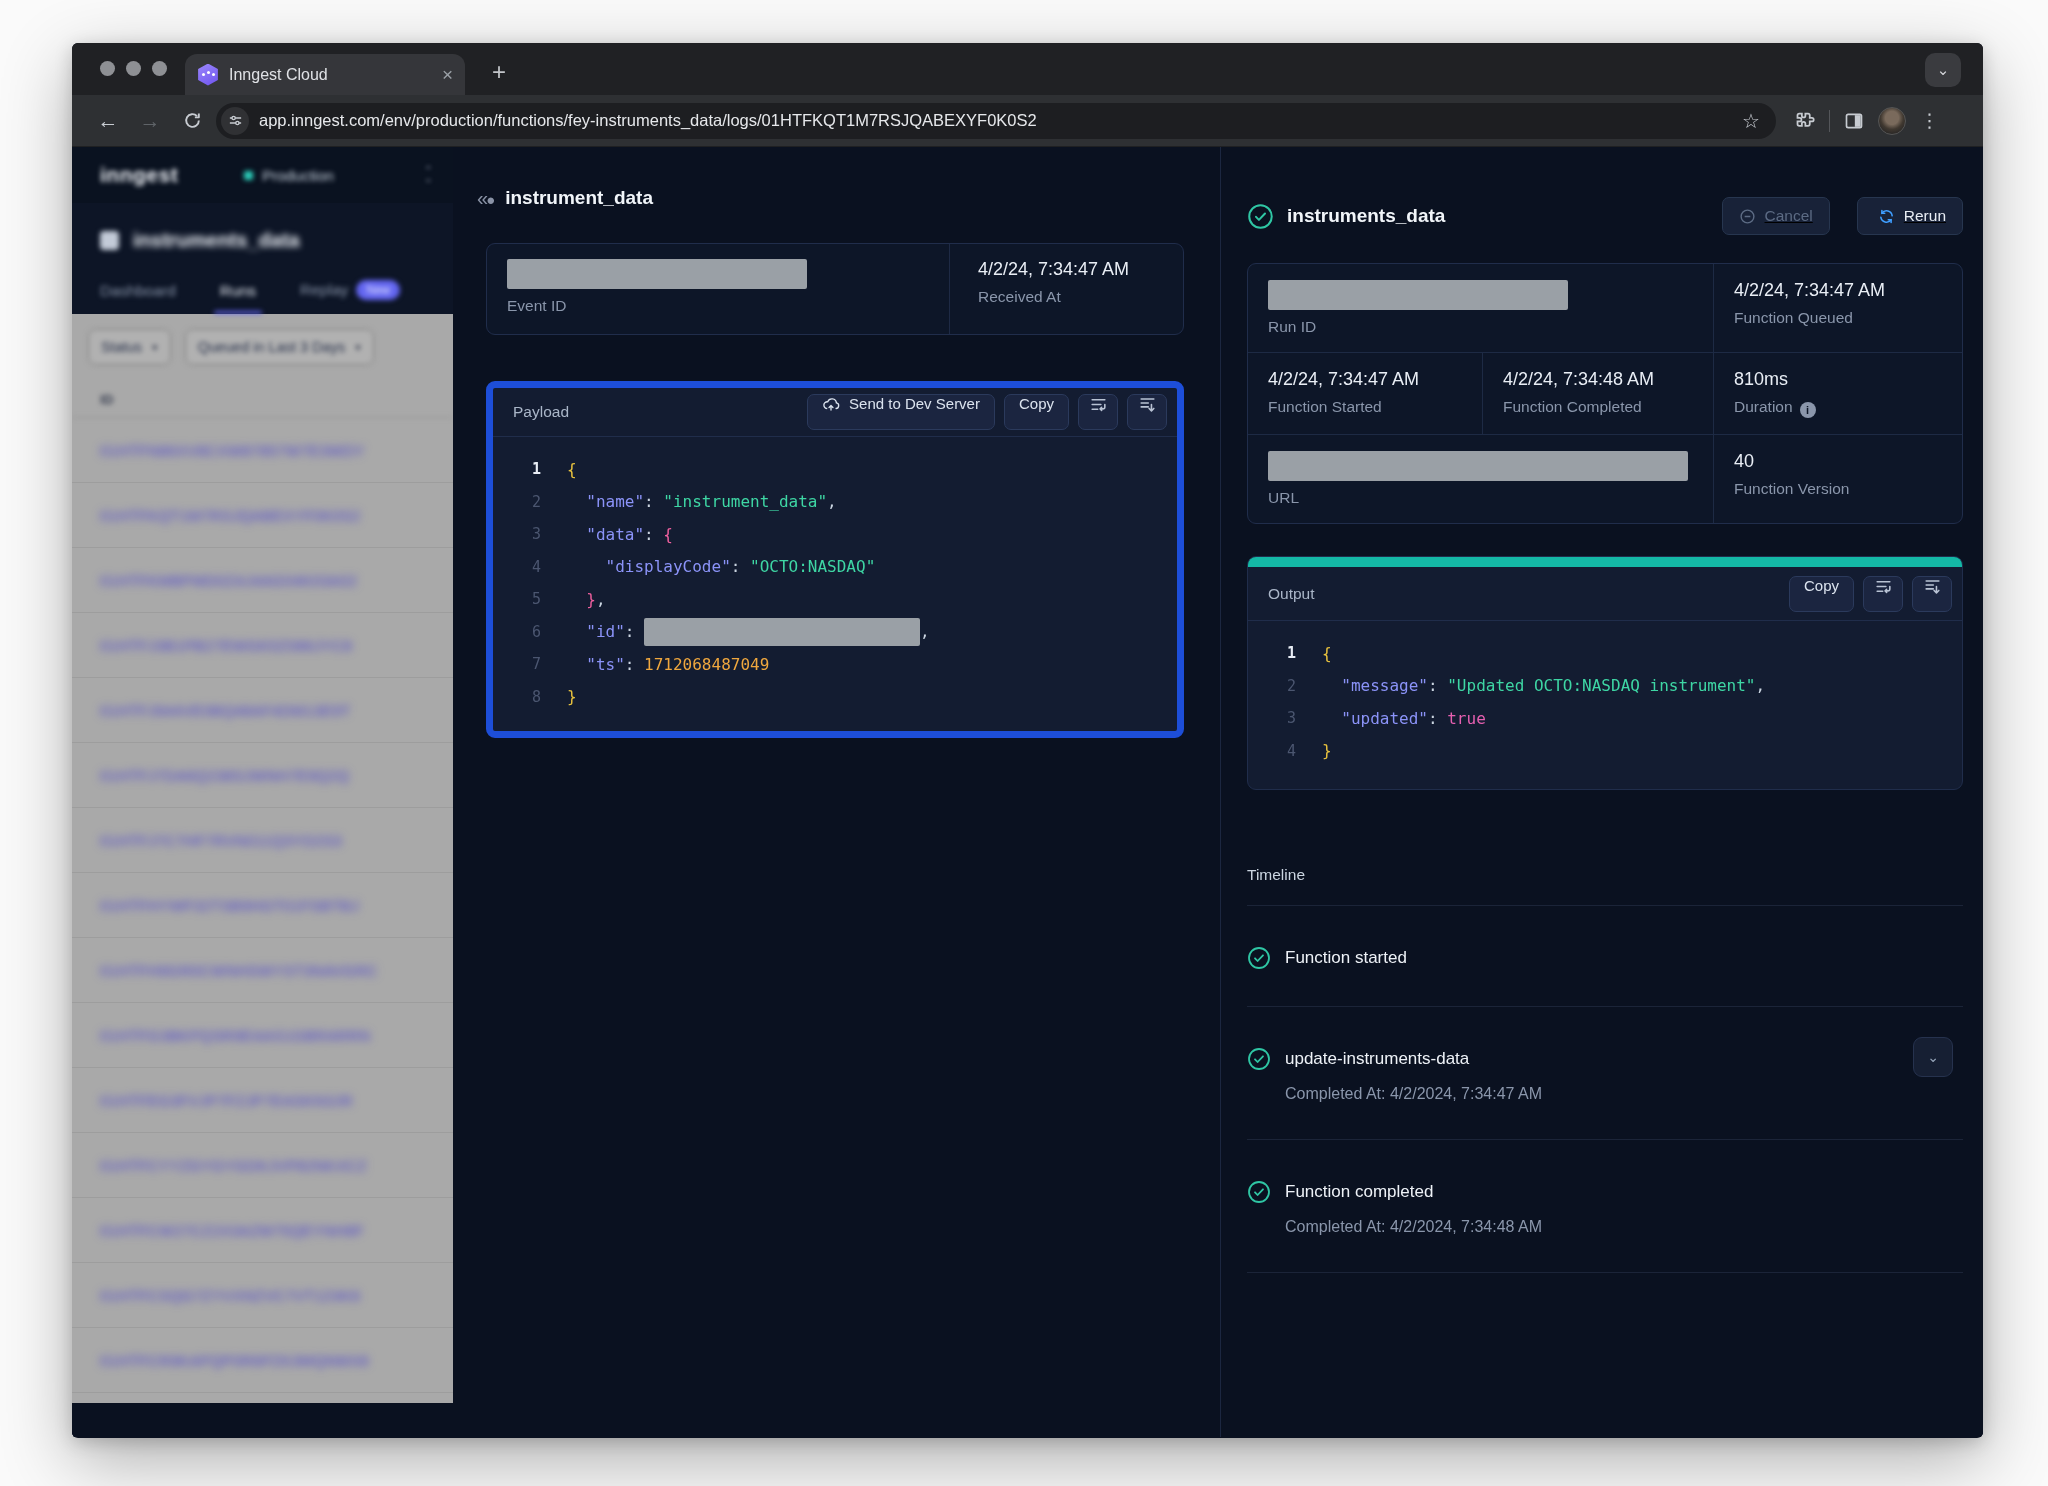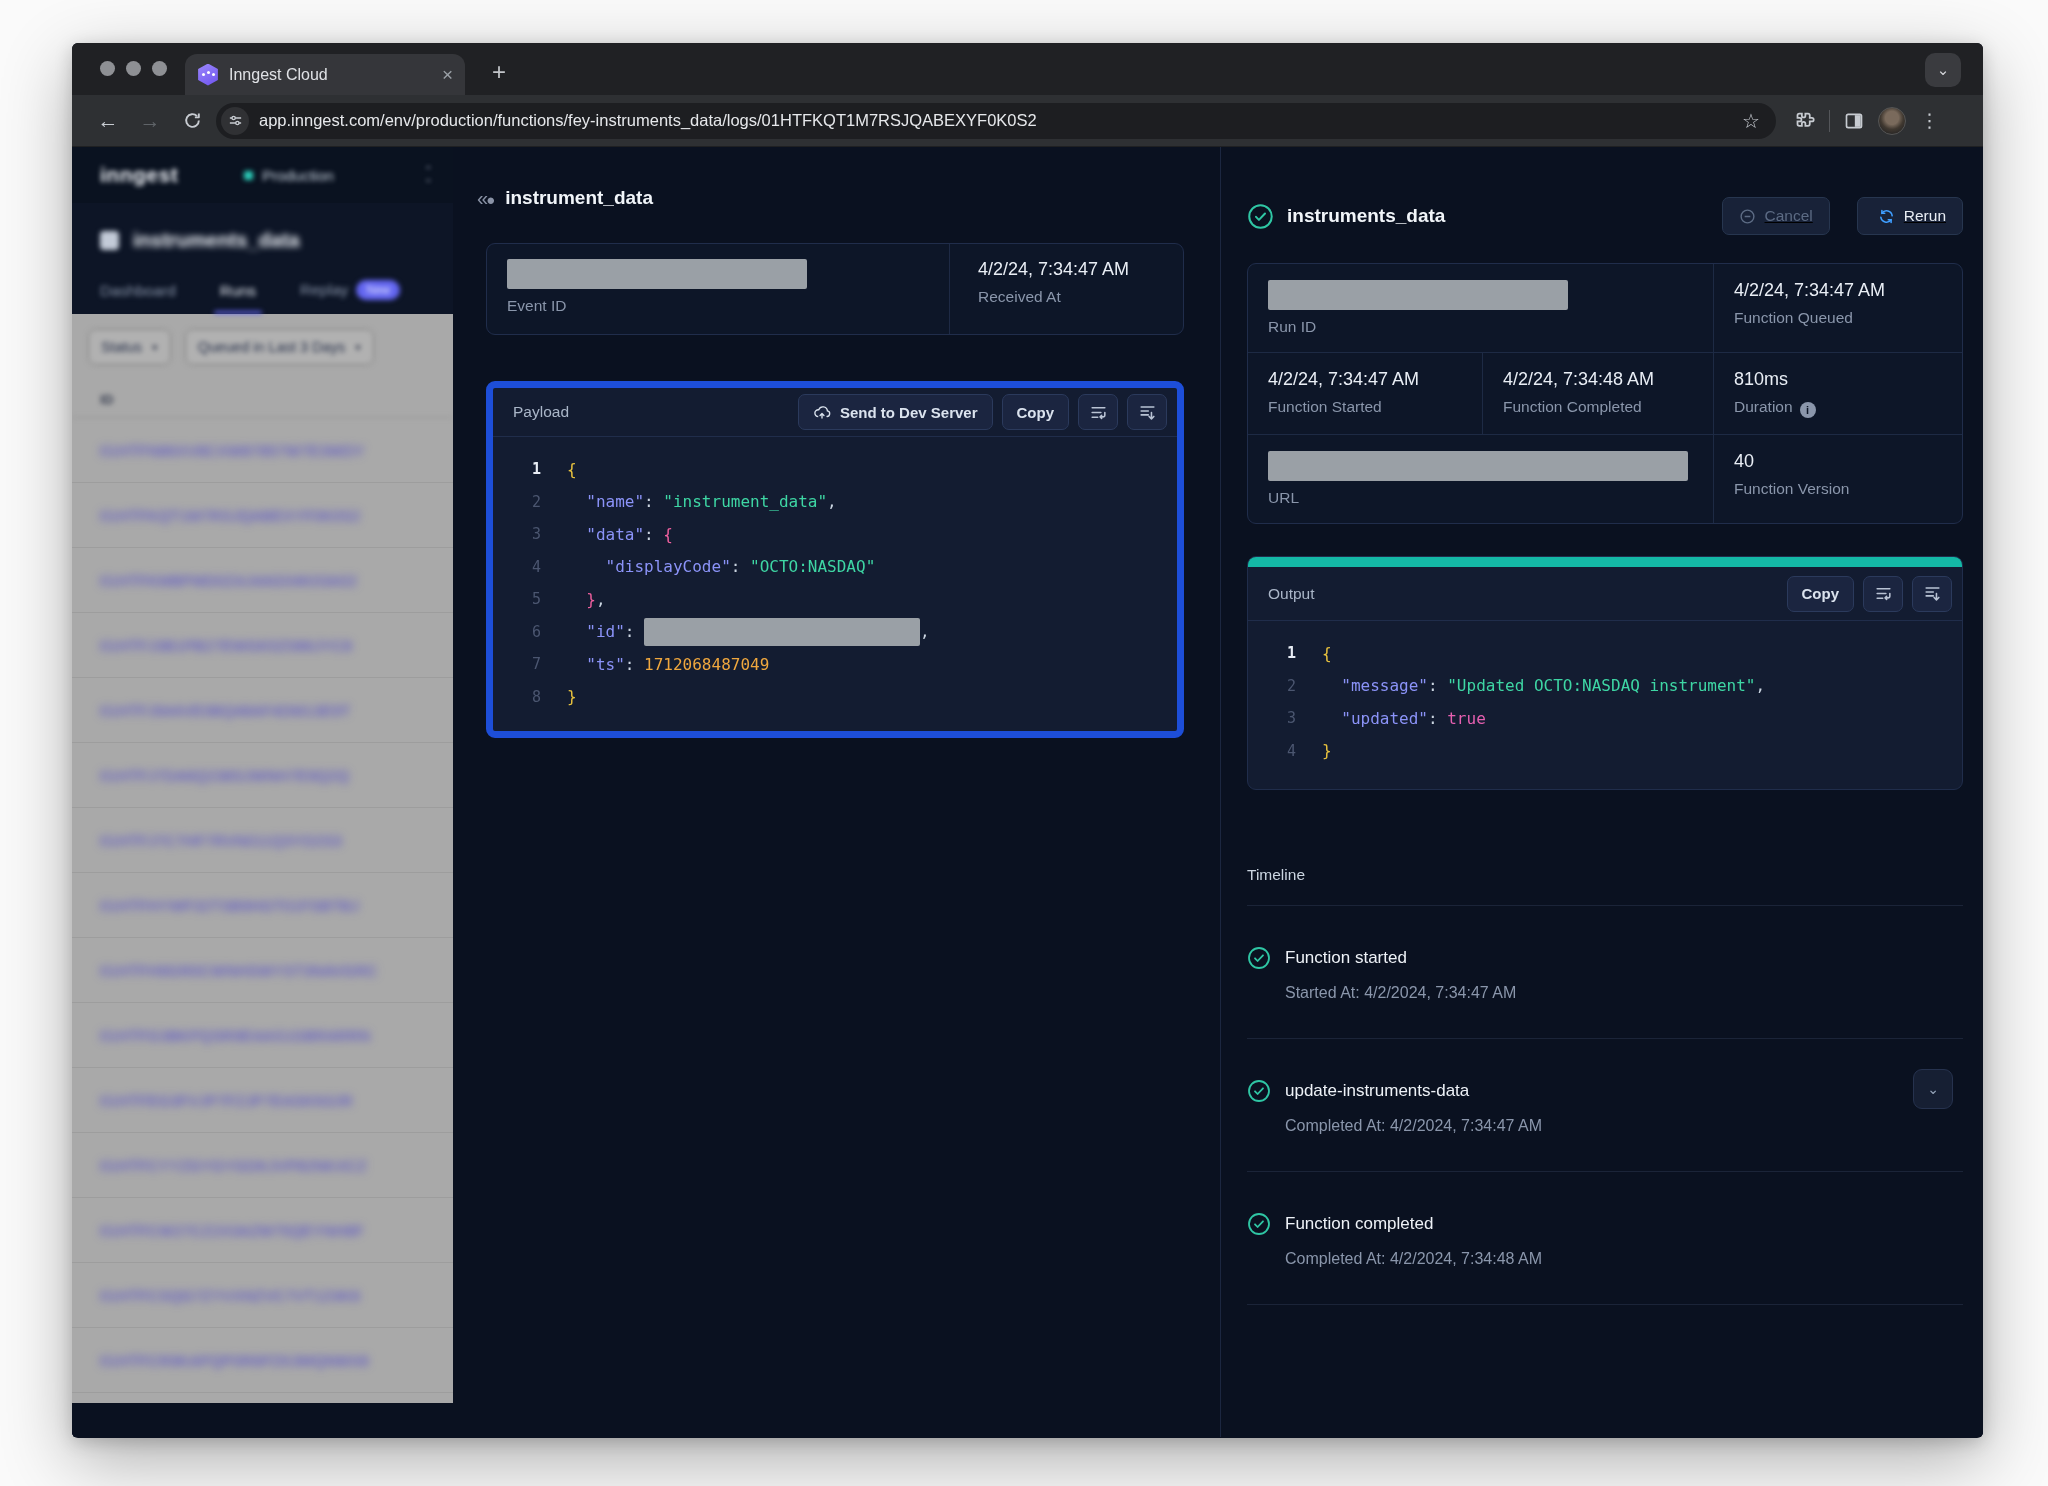--- a/index.html
+++ b/index.html
@@ -108,21 +108,21 @@
   .bar-evid { width:300px; height:30px; }
   .cell-label { font-size:15.5px; color:#8a96ab; margin-top:8px; }
   .cell-value { font-size:18px; color:#e9eef5; font-weight:500; }
 
   .code-card { margin:46px 36px 0 33px; background:#131c31; border:7px solid #1d4ed8;
     border-radius:9px; overflow:hidden; }
   .code-head { height:49px; display:flex; align-items:center; padding:0 10px 0 20px;
     border-bottom:1px solid #202d4b; gap:9px; }
   .code-title { color:#aab6c8; font-size:15.5px; flex:1; }
   .cbtn { height:36px; background:#1b2540; border:1px solid #2b3a5c; border-radius:7px;
-    color:#dbe3ee; font-size:15px; display:flex; align-items:center; gap:9px; padding:0 14px;font-weight:bold; }
+    color:#dbe3ee; font-size:15px; display:flex; gap:9px; padding:0 14px; }
   .cbtn.iconic { width:40px; justify-content:center; padding:0; }
   .codebody { padding:16px 0 18px 0; font-family:"DejaVu Sans Mono", monospace; font-size:16px; }
   .cline { display:flex; height:32.5px; align-items:center; white-space:pre; }
   .ln { width:48px; text-align:right; color:#4b5670; flex:none; font-size:15px; }
   .ltxt { padding-left:26px; }
   .cline.active .ln { color:#e8edf5; font-weight:bold; }
   .tk-key { color:#8b93f8; } .tk-str { color:#3ed6a4; } .tk-num { color:#efa73e; }
   .tk-by { color:#e7c13e; } .tk-bp { color:#ee5f9e; } .tk-bool { color:#e55fb0; }
   .tk-pun { color:#cbd5e1; }
   .tk-redact { display:inline-block; height:28px; vertical-align:middle;
@@ -458,21 +458,20 @@
       <div class="tl-title">Timeline</div>
       <div class="tl-list">
           <div class="tl-item">
             <div class="tl-head">
               <svg width="24" height="24" viewBox="0 0 24 24" fill="none" stroke="#2fc6a4" stroke-width="1.8">
                 <circle cx="12" cy="12" r="10"></circle>
                 <path d="M8 12.3l2.6 2.7L16 9.3" stroke-linecap="round" stroke-linejoin="round"></path>
               </svg>
               <span class="tl-name">Function started</span>
             </div>
-            <div class="tl-detail">Started At: 4/2/2024, 7:34:47 AM</div>
           </div>
           <div class="tl-item">
             <div class="tl-head">
               <svg width="24" height="24" viewBox="0 0 24 24" fill="none" stroke="#2fc6a4" stroke-width="1.8">
                 <circle cx="12" cy="12" r="10"></circle>
                 <path d="M8 12.3l2.6 2.7L16 9.3" stroke-linecap="round" stroke-linejoin="round"></path>
               </svg>
               <span class="tl-name">update-instruments-data</span>
             </div>
             <button class="tl-chevbtn">⌄</button>

